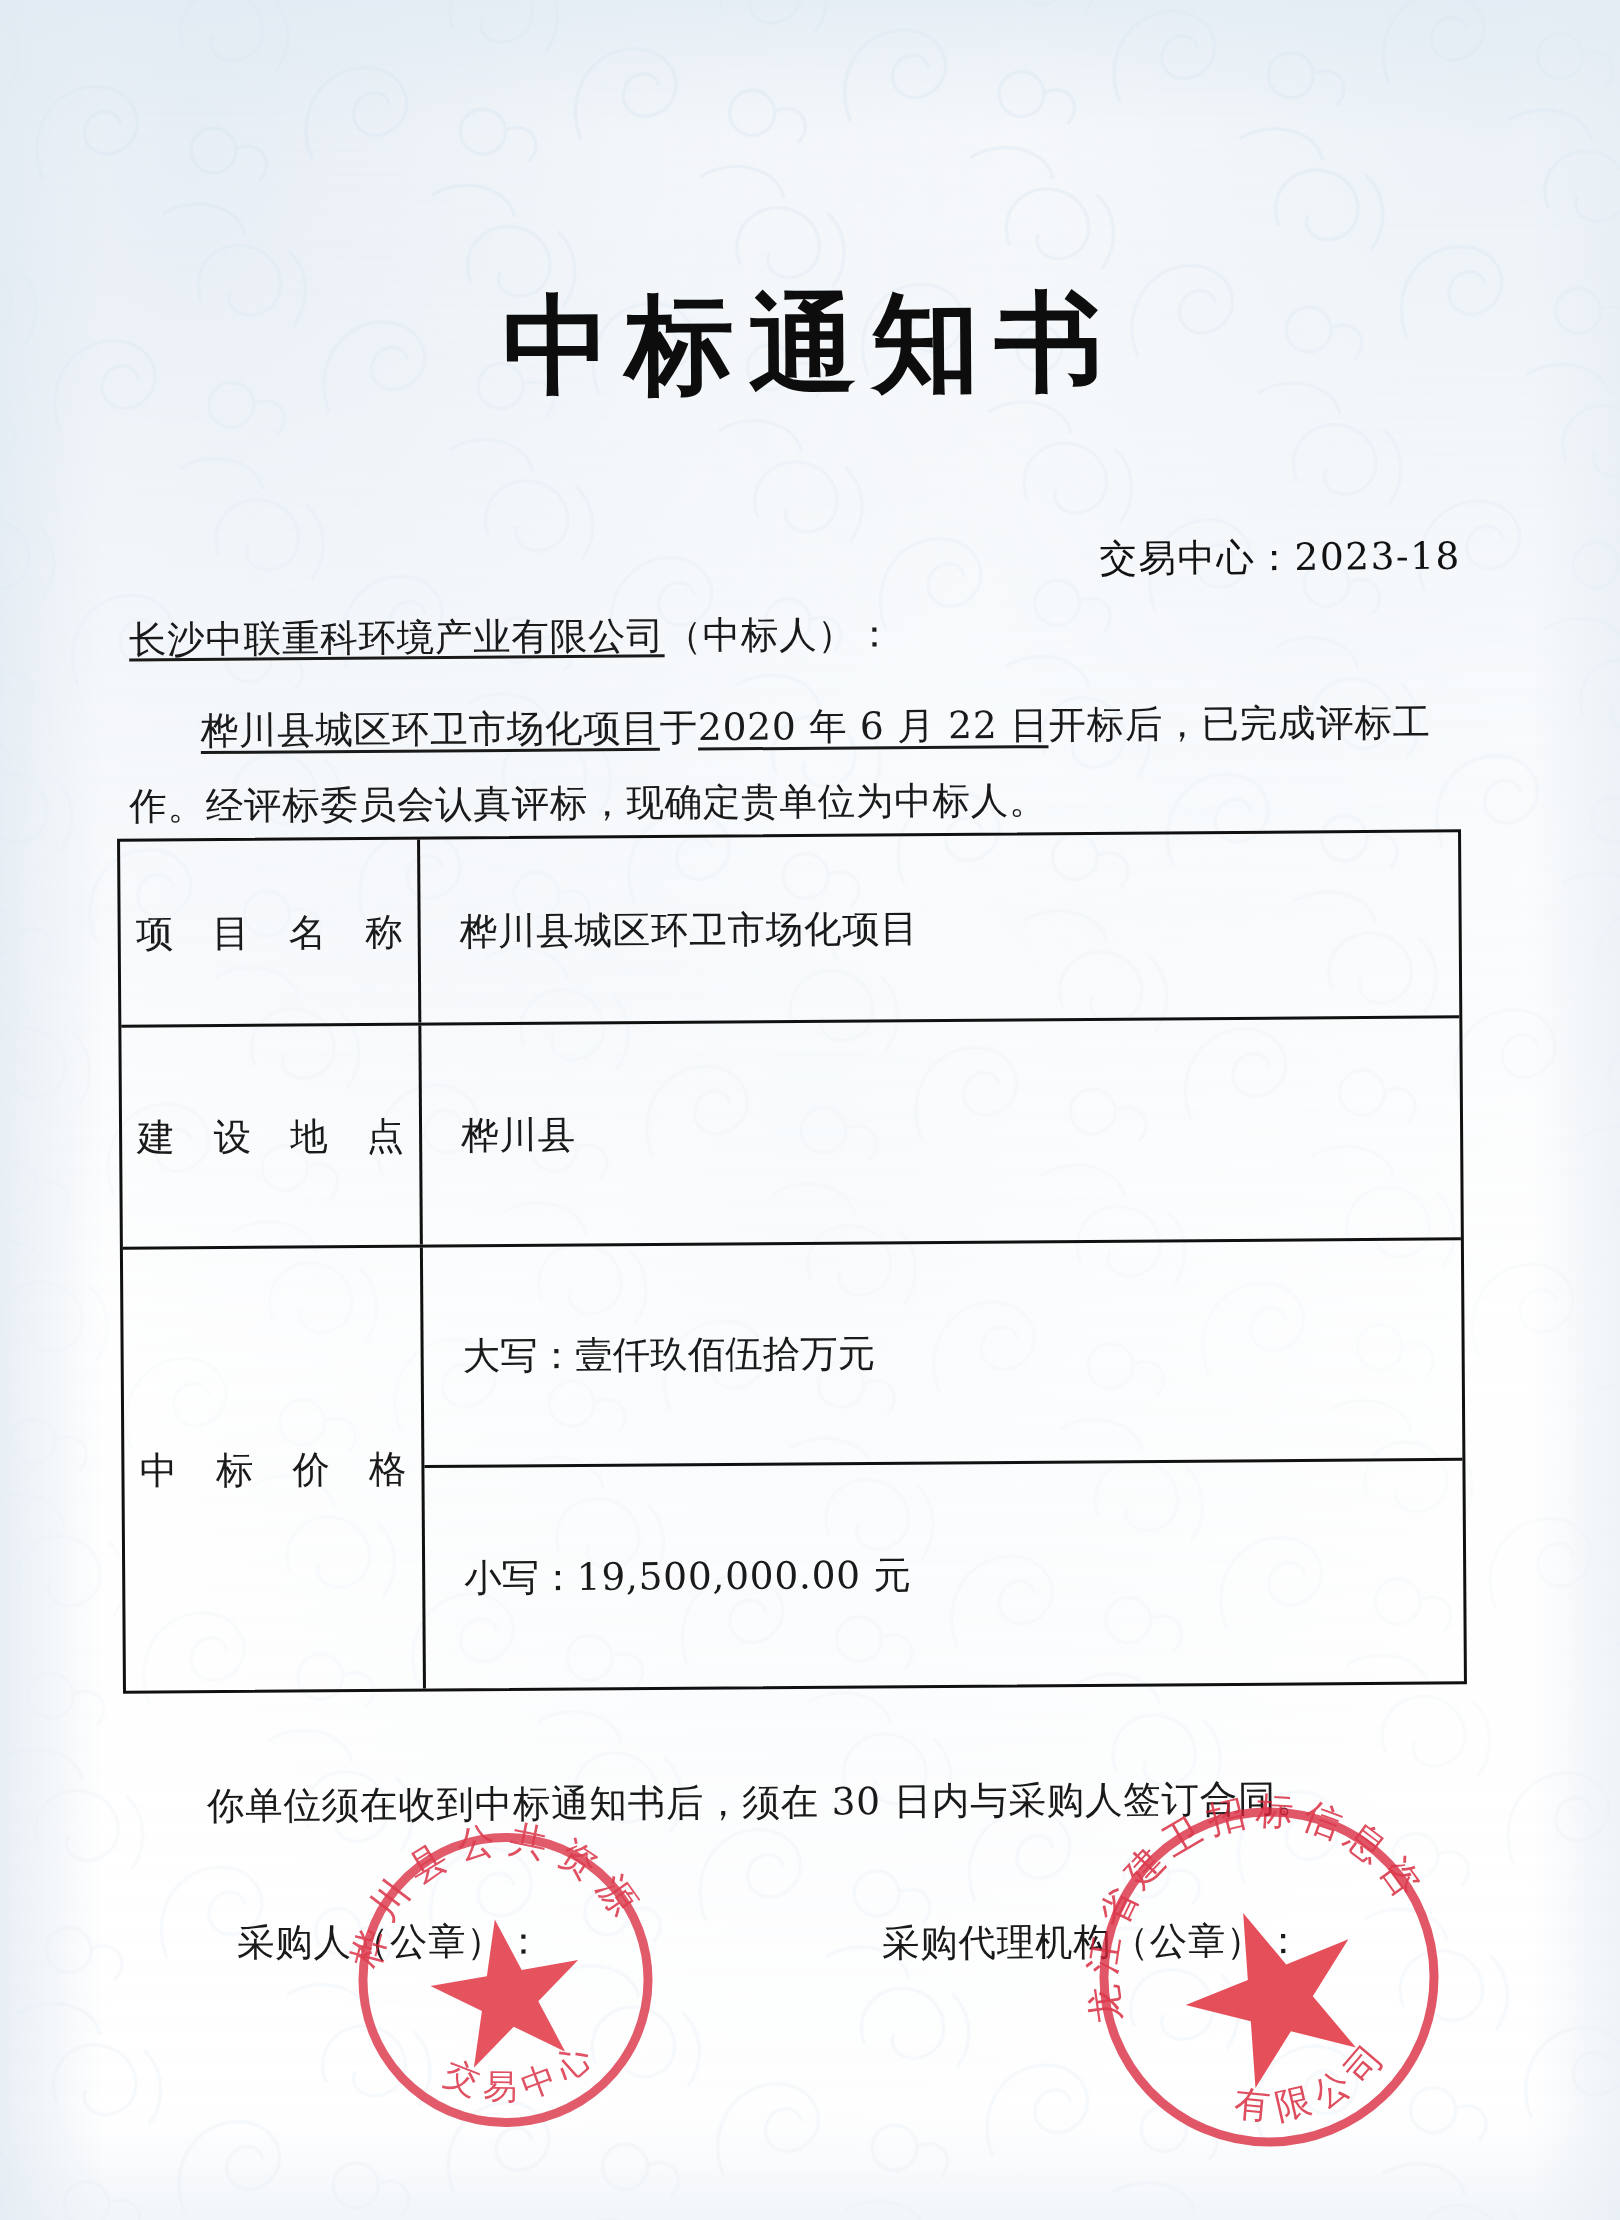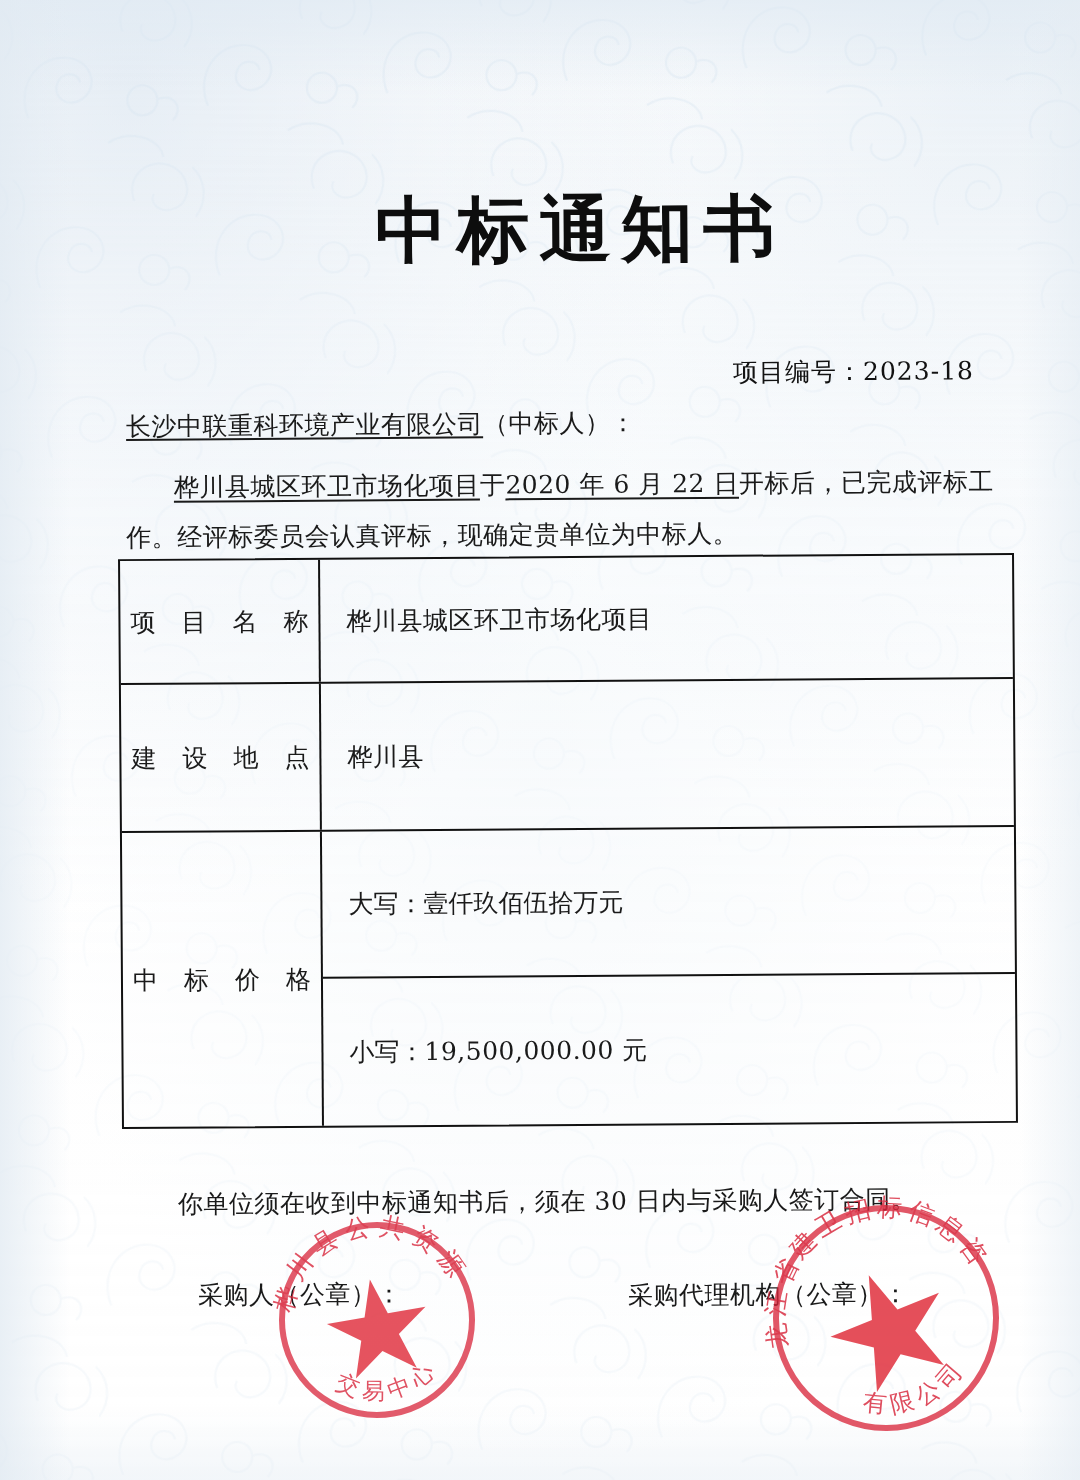--- a/index.html
+++ b/index.html
@@ -41,21 +41,20 @@
       linear-gradient(90deg, rgba(225,234,242,0.75) 0px, rgba(255,255,255,0) 70px),
       linear-gradient(270deg, rgba(228,236,243,0.6) 0px, rgba(255,255,255,0) 60px),
       linear-gradient(180deg, rgba(224,234,243,0.7) 0px, rgba(255,255,255,0) 90px),
       linear-gradient(0deg, rgba(232,239,245,0.55) 0px, rgba(255,255,255,0) 70px);
   }
 
   
   #content {
     position: absolute;
     inset: 0;
-    margin-left: 40px;
   }
 
   .doc-title {
     position: absolute;
     top: 182px;
     left: 0;
     width: 1080px;
     text-align: center;
     font-size: 72px;
     letter-spacing: 10px;
@@ -226,21 +225,21 @@
   <rect width="1080" height="1480" fill="url(#wmfade)"></rect>
 </svg>
 
 <div id="edgeshade"></div>
 
 <div id="content">
 
   <div class="doc-title">中标通知书</div>
 
   <div class="project-no">
-    <span>项目编号：</span><span>2023-18</span>
+    <span>交易中心：</span><span>2023-18</span>
   </div>
 
   <div class="addressee">
     <span class="u">长沙中联重科环境产业有限公司</span><span>（中标人）：</span>
   </div>
 
   <div class="para">
     <span class="u">桦川县城区环卫市场化项目</span><span>于</span><span class="u">2020 年 6 月 22 日</span><span>开标后，已完成评标工作。经评标委员会认真评标，现确定贵单位为中标人。</span>
   </div>
 

